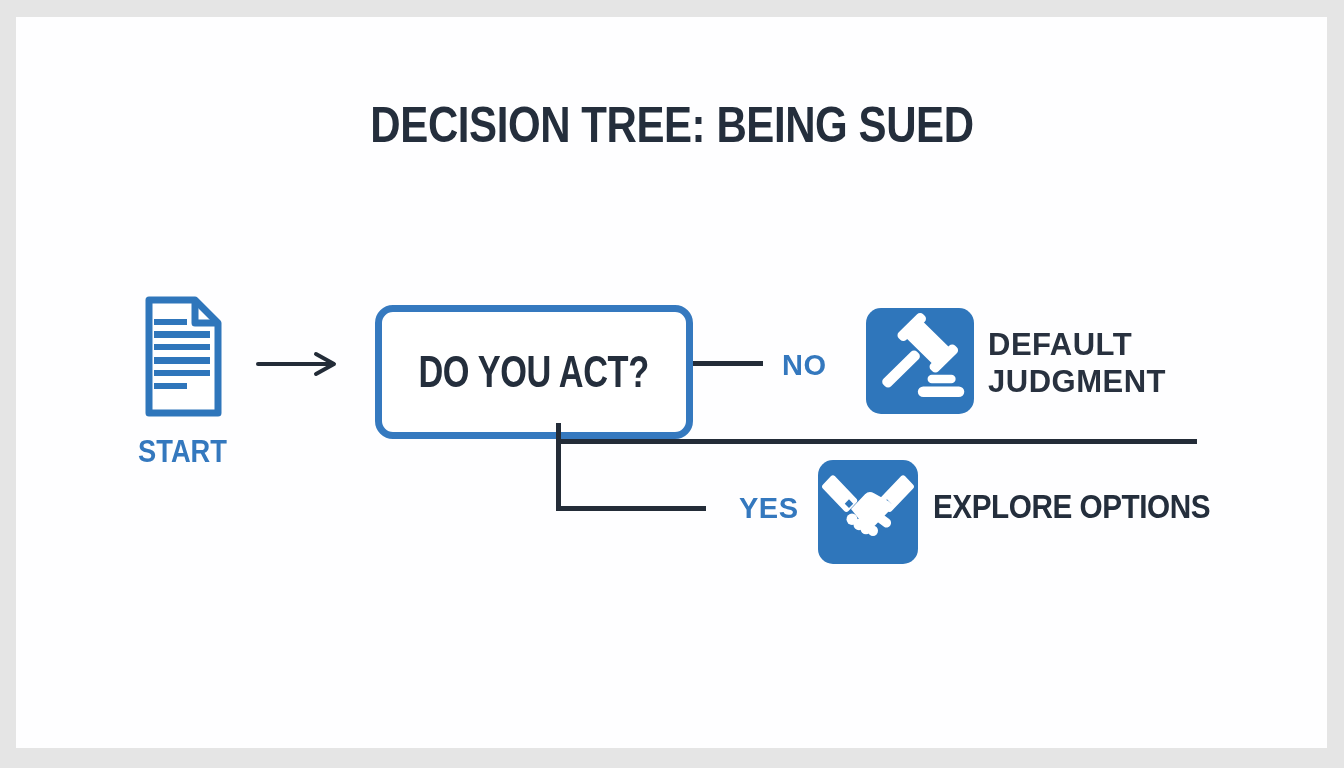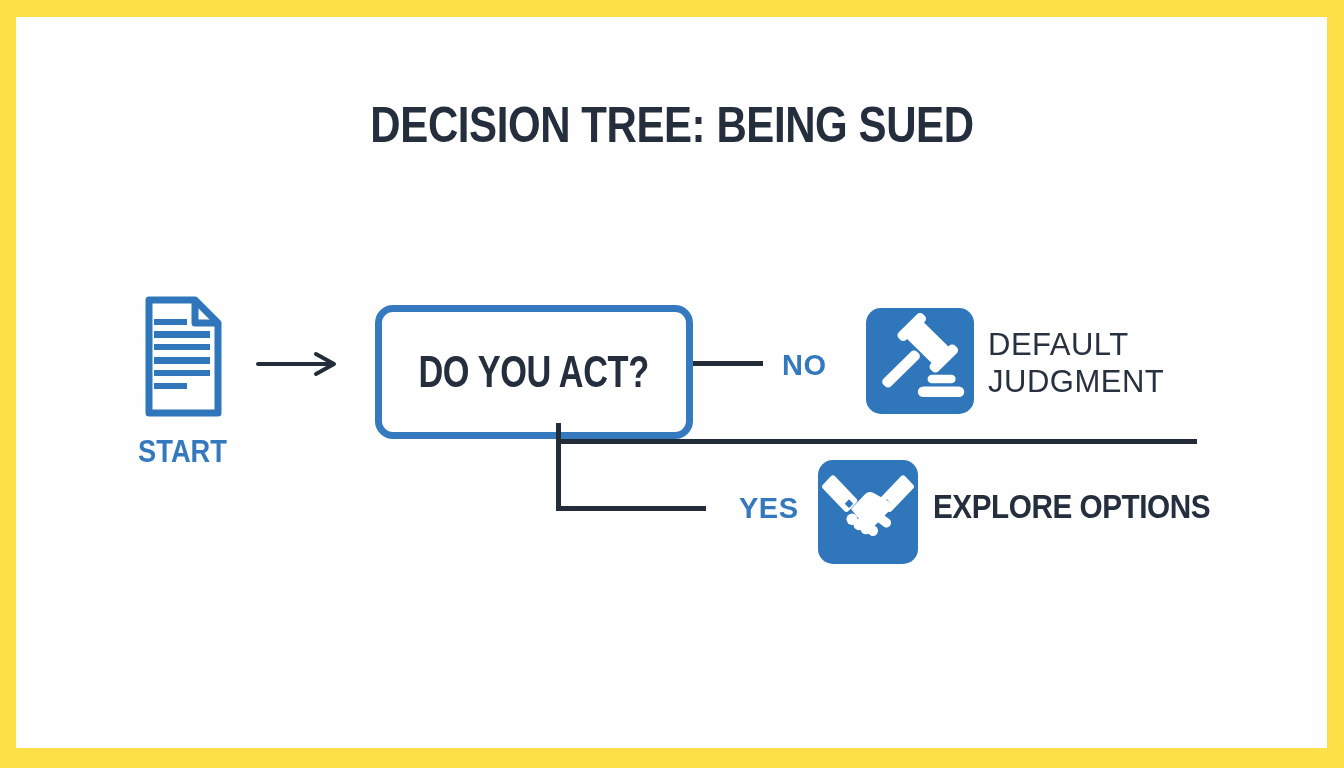--- a/index.html
+++ b/index.html
@@ -4,21 +4,21 @@
 <style>
   html, body { margin: 0; padding: 0; }
   body {
     width: 1344px; height: 768px;
     font-family: "Liberation Sans", sans-serif;
     overflow: hidden;
   }
   .frame {
     position: relative;
     width: 1344px; height: 768px;
-    background: #fde047;
+    background: #e5e5e5;
   }
   .canvas {
     position: absolute;
     left: 16px; top: 17px;
     width: 1311px; height: 731px;
     background: #FEFEFF;
   }
   .abs { position: absolute; }
 
   .title {
@@ -80,21 +80,21 @@
   .icon-tile {
     background: #2F76BB;
     border-radius: 15px;
   }
   .gavel-tile     { left: 866px; top: 308px; width: 108px; height: 106px; }
   .handshake-tile { left: 818px; top: 460px; width: 100px; height: 104px; }
   .icon-tile svg { display: block; width: 100%; height: 100%; }
 
   .dj-label {
     left: 988px; top: 326px; width: 235px;
-    font-size: 31px; font-weight: 400;
+    font-size: 31px; font-weight: 700;
     line-height: 37px;
     color: #28313F;
     letter-spacing: 0.5px;
   }
   .eo-label {
     left: 933px; top: 488px;
     font-size: 33px; font-weight: 700;
     color: #242E3C;
     transform: scaleX(0.90);
     transform-origin: 0 50%;

